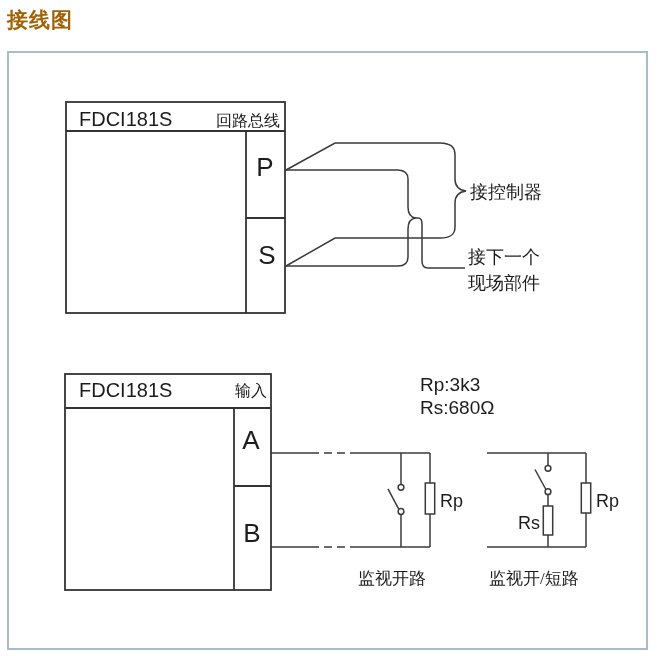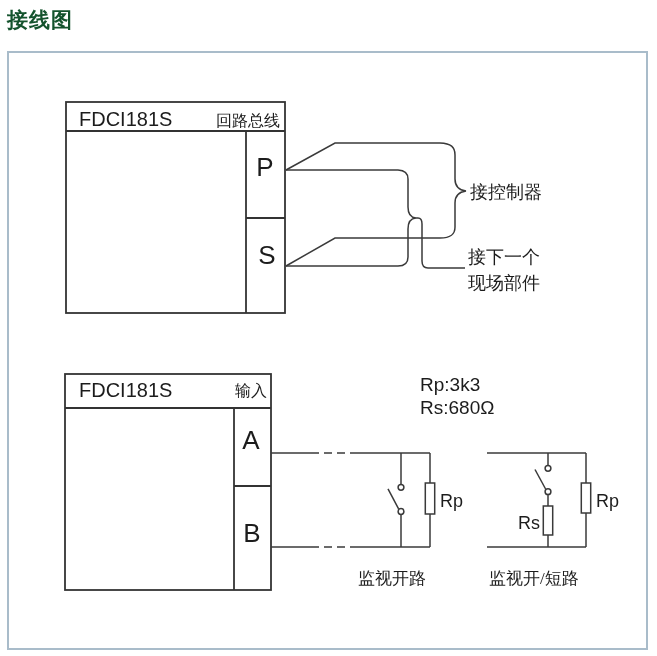--- a/index.html
+++ b/index.html
@@ -6,21 +6,21 @@
   .page{
     position:relative;
     width:657px;height:656px;
     background:#ffffff;
     font-family:"Liberation Sans","DejaVu Sans",sans-serif;
     overflow:hidden;
   }
   .page-title{
     position:absolute;left:7px;top:6px;margin:0;
     font-size:21px;font-weight:bold;letter-spacing:1px;
-    color:#14532d;
+    color:#a16207;
     font-family:"Liberation Sans","DejaVu Sans",sans-serif;
   }
   .panel{
     position:absolute;left:7px;top:51px;
     width:637px;height:595px;
     border:2px solid #a9bcca;
     background:#ffffff;
     box-sizing:content-box;
   }
   svg{position:absolute;left:0;top:0;}

